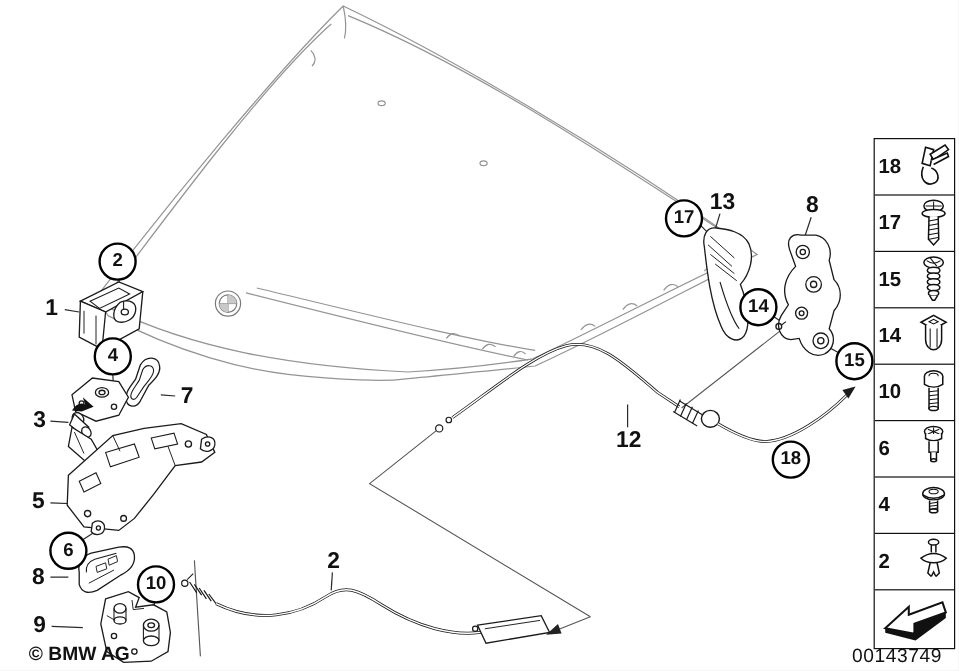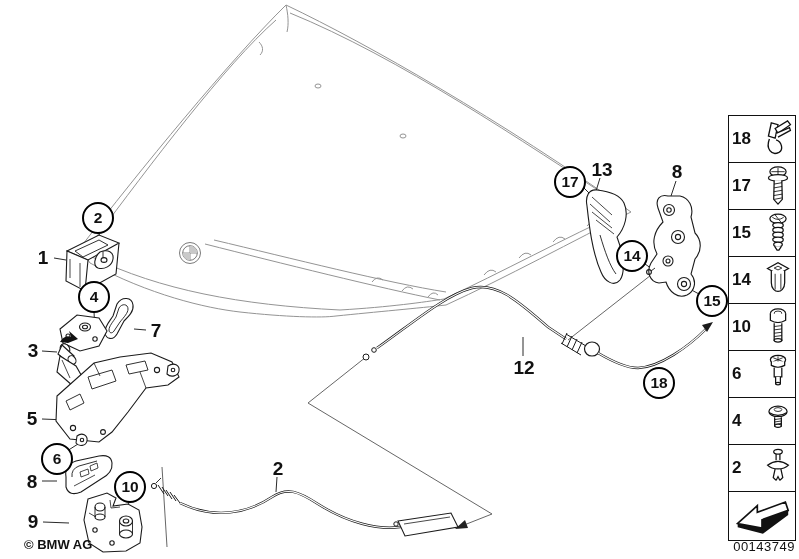--- a/index.html
+++ b/index.html
@@ -14,23 +14,23 @@
   .plab{position:absolute;transform:translate(-50%,-50%);font-weight:bold;font-size:19px;
         line-height:1;background:transparent;z-index:5;}
   
   .sidebar{position:absolute;left:728px;top:115px;width:66px;border:1.5px solid #111;
            background:#fff;z-index:4;}
   .sb-cell{box-sizing:border-box;height:47px;border-bottom:1.5px solid #111;display:flex;
            align-items:center;justify-content:space-between;padding:1px 2px 1px 3px;}
   .sb-cell:last-child{border-bottom:none;}
   .sb-num{font-weight:bold;font-size:17px;}
   .sb-arrow{box-sizing:border-box;height:48px;display:flex;align-items:center;justify-content:center;}
-  .footer-copy{position:absolute;left:24px;top:537px;font-weight:bold;font-size:13px;z-index:5;}
-  .footer-num{position:absolute;left:700px;top:539px;width:95px;text-align:right;
-              font-size:13px;letter-spacing:.5px;z-index:5;}
+  .footer-copy{position:absolute;left:24px;top:537px;font-weight:bold;font-size:16px;z-index:5;}
+  .footer-num{position:absolute;left:700px;top:539px;width:95px;text-align:center;
+              font-size:16px;letter-spacing:.5px;z-index:5;}
   svg{display:block;}
 </style>
 </head>
 <body>
 
 <div class="canvas">
 
   <svg class="artlayer" width="799" height="559" viewBox="0 0 799 559">
 
     <g fill="none" stroke="#949494" stroke-width="1">

